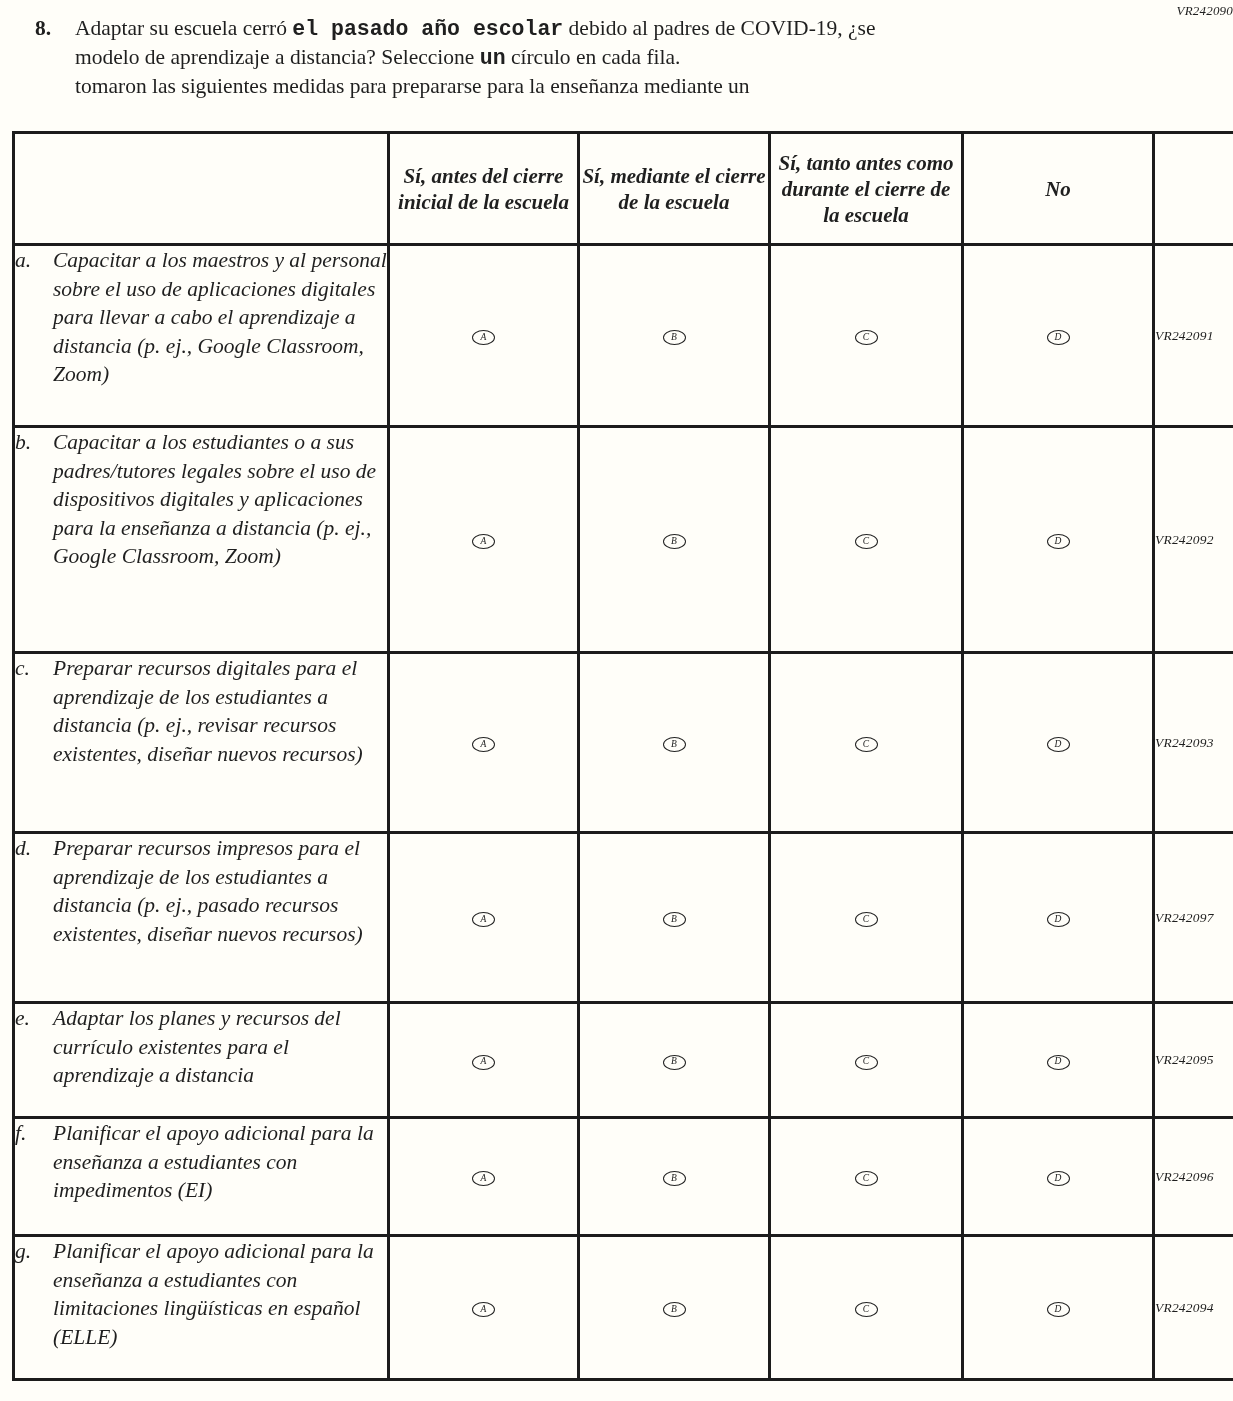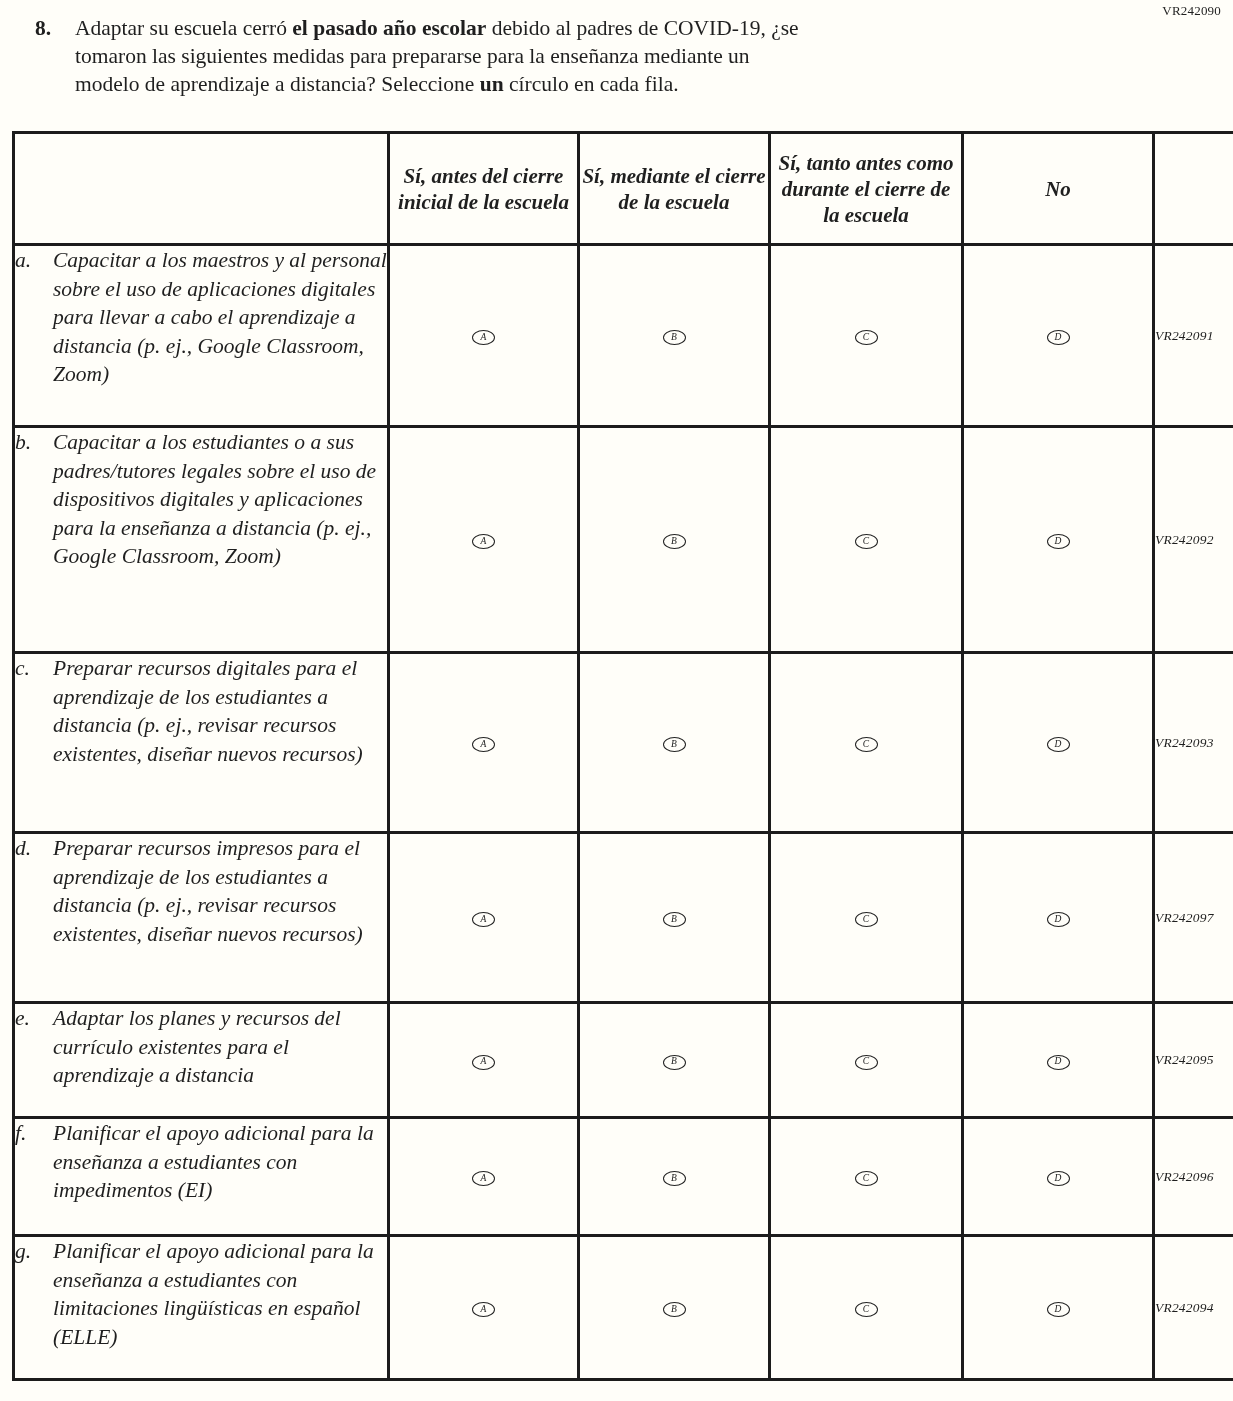--- a/index.html
+++ b/index.html
@@ -13,34 +13,34 @@
     width: 1233px; height: 1401px;
     background: var(--paper);
     color: var(--ink);
     font-family: "Liberation Serif", "DejaVu Serif", serif;
     position: relative;
   }
   .page { position: absolute; inset: 0; }
 
   
   .form-code {
-    position: absolute; top: 3px; right: 12px;
-    font-size: 13px; letter-spacing: 0.2px;
+    position: absolute; top: 3px; right: 0;
+    font-size: 13px; letter-spacing: 0.2px; font-style: italic;
   }
 
   
   .question {
     position: absolute; top: 14px; left: 35px;
     width: 1010px;
     display: grid; grid-template-columns: 40px 1fr;
     font-size: 21.5px; line-height: 28px;
   }
   .q-number { font-weight: bold; }
   .q-line { display: block; }
-  .q-bold { font-weight: bold; }
+  .q-bold { font-weight: bold; font-family: Liberation Mono, monospace; }
 
   
   table.grid {
     position: absolute; top: 131px; left: 12px;
     border-collapse: collapse;
     table-layout: fixed;
     width: 1222px;
     font-style: italic;
   }
   table.grid th, table.grid td {
@@ -101,22 +101,22 @@
 <body>
 
 <div class="page">
 
   <div class="form-code">VR242090</div>
 
   <div class="question">
     <span class="q-number">8.</span>
     <span class="q-body">
       <span class="q-line"><span>Adaptar su escuela cerró </span><span class="q-bold">el pasado año escolar</span><span> debido al padres de COVID-19, ¿se</span></span>
+      <span class="q-line"><span>modelo de aprendizaje a distancia? Seleccione </span><span class="q-bold">un</span><span> círculo en cada fila.</span></span>
       <span class="q-line">tomaron las siguientes medidas para prepararse para la enseñanza mediante un</span>
-      <span class="q-line"><span>modelo de aprendizaje a distancia? Seleccione </span><span class="q-bold">un</span><span> círculo en cada fila.</span></span>
     </span>
   </div>
 
   <table class="grid">
     <colgroup>
       <col class="c-stem">
         <col class="c-a">
         <col class="c-b">
         <col class="c-c">
         <col class="c-d">
@@ -193,21 +193,21 @@
             </span></td>
         <td class="opt"><span class="bubble">
               <span>D</span>
             </span></td>
         <td class="code">VR242093</td>
       </tr>
       <tr class="h-d">
         <td class="stem">
             <div class="stem-inner">
               <span>d.</span>
-              <span>Preparar recursos impresos para el aprendizaje de los estudiantes a distancia (p. ej., revisar recursos existentes, diseñar nuevos recursos)</span>
+              <span>Preparar recursos impresos para el aprendizaje de los estudiantes a distancia (p. ej., pasado recursos existentes, diseñar nuevos recursos)</span>
             </div>
           </td>
         <td class="opt"><span class="bubble">
               <span>A</span>
             </span></td>
         <td class="opt"><span class="bubble">
               <span>B</span>
             </span></td>
         <td class="opt"><span class="bubble">
               <span>C</span>

